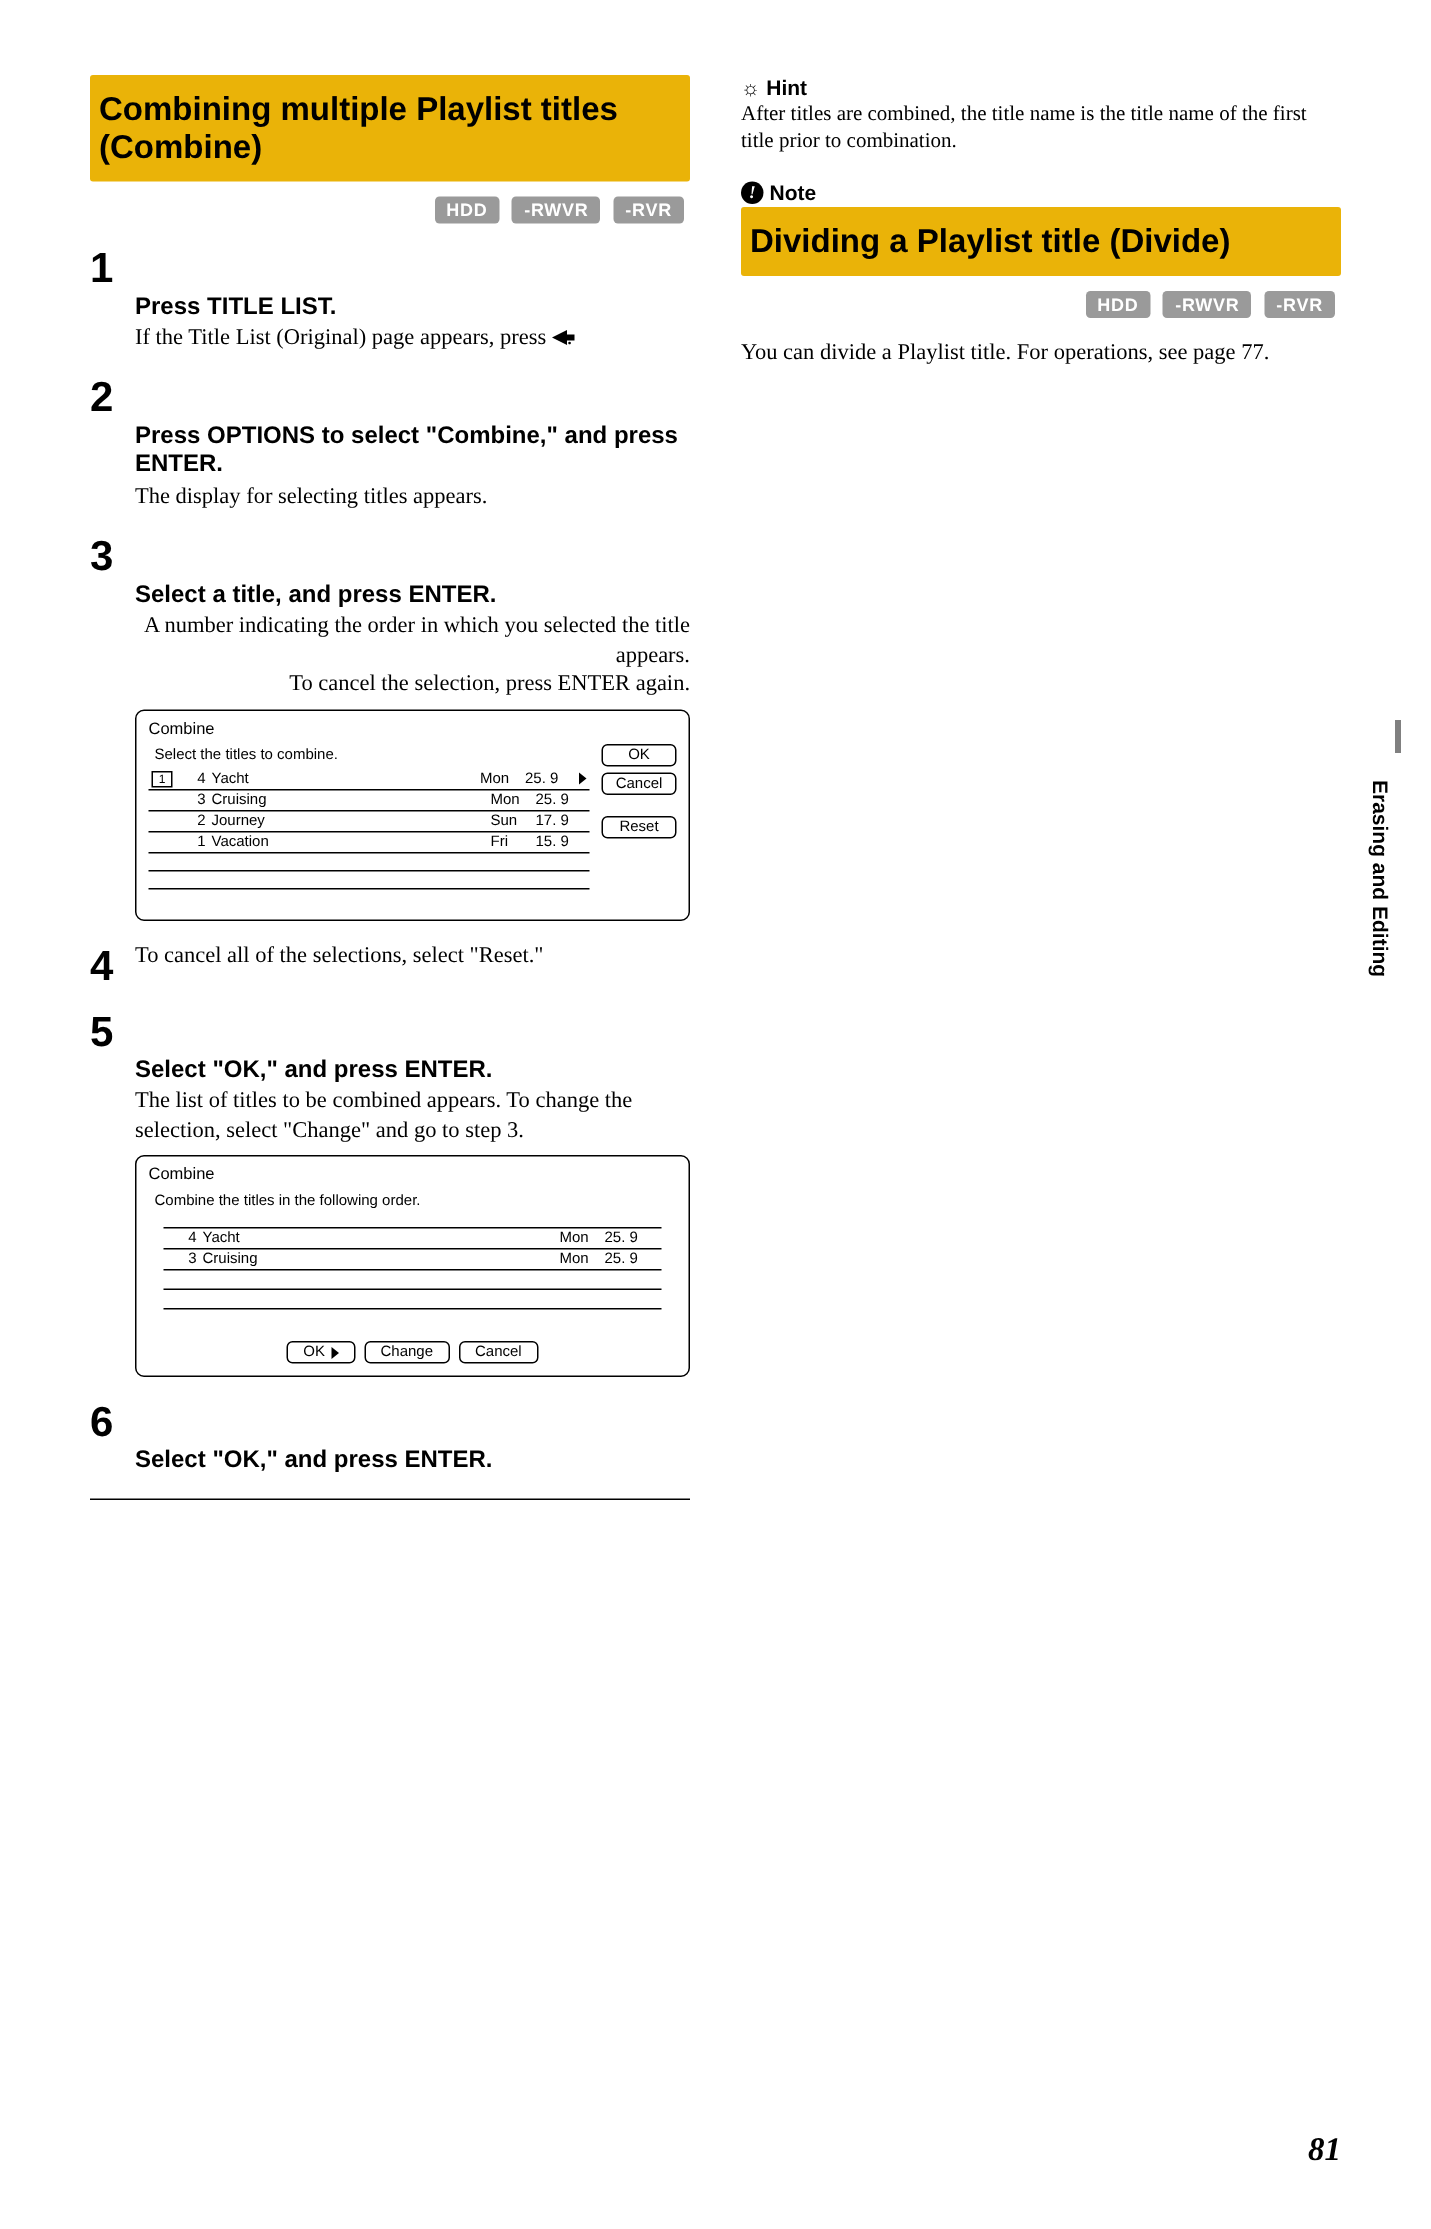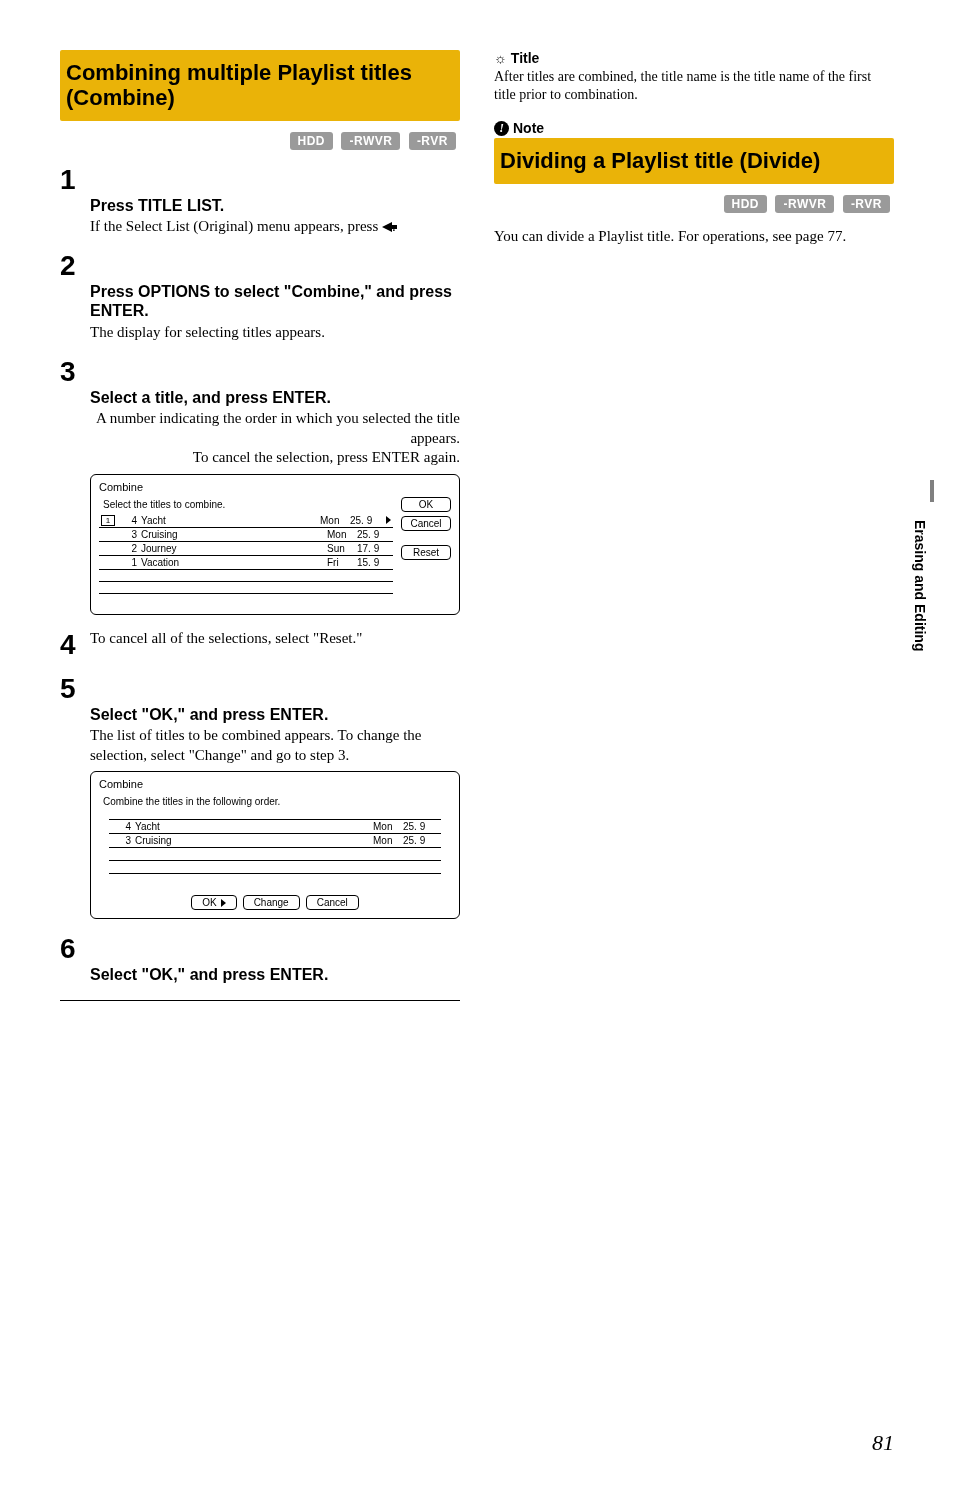--- a/index.html
+++ b/index.html
@@ -221,23 +221,23 @@
     position: absolute;
     right: 20px;
     top: 480px;
     width: 4px;
     height: 22px;
     background: #808080;
   }
   .page-num {
     position: absolute;
     right: 60px;
-    bottom: 30px;
+    bottom: 40px;
     font-size: 22px;
-    font-weight: 400;
+    font-weight: 700;
     font-style: italic;
     font-family: Georgia, serif;
   }
   .clearfix::after { content: ""; display: table; clear: both; }
 </style>
 </head>
 <body>
 
 <div class="page clearfix">
 
@@ -250,21 +250,21 @@
       <span class="badge">HDD</span>
       <span class="badge">-RWVR</span>
       <span class="badge">-RVR</span>
     </div>
 
     <div class="step">
       <div class="step-num">1</div>
       <div class="step-body">
         <div class="step-title">Press TITLE LIST.</div>
         <div class="step-desc">
-          <span>If the Select List (Original) menu appears, press </span><span class="arrow-left"></span><span>.</span>
+          <span>If the Title List (Original) page appears, press </span><span class="arrow-left"></span><span>.</span>
         </div>
       </div>
     </div>
 
     <div class="step">
       <div class="step-num">2</div>
       <div class="step-body">
         <div class="step-title">Press OPTIONS to select "Combine," and press ENTER.</div>
         <div class="step-desc">The display for selecting titles appears.</div>
       </div>
@@ -377,21 +377,21 @@
         <div class="step-title">Select "OK," and press ENTER.</div>
       </div>
     </div>
 
     <div style="border-top:1px solid #000; margin-top:6px;"></div>
   </div>
 
   <div class="right-col">
     <div class="hint-label">
       <span class="bulb-icon"></span>
-      <span>Title</span>
+      <span>Hint</span>
     </div>
     <div class="hint-text">After titles are combined, the title name is the title name of the first title prior to combination.</div>
 
     <div class="note-label">
       <span class="excl-icon">!</span>
       <span>Note</span>
     </div>
 
     <div class="section-header-box">
       <h2>Dividing a Playlist title (Divide)</h2>

